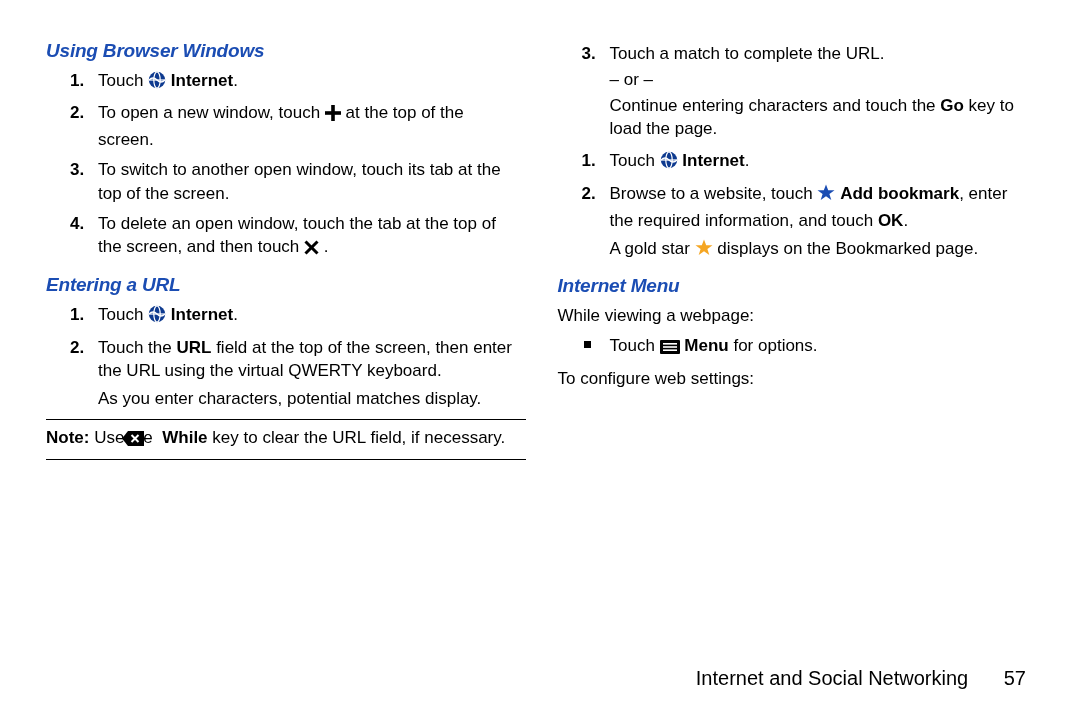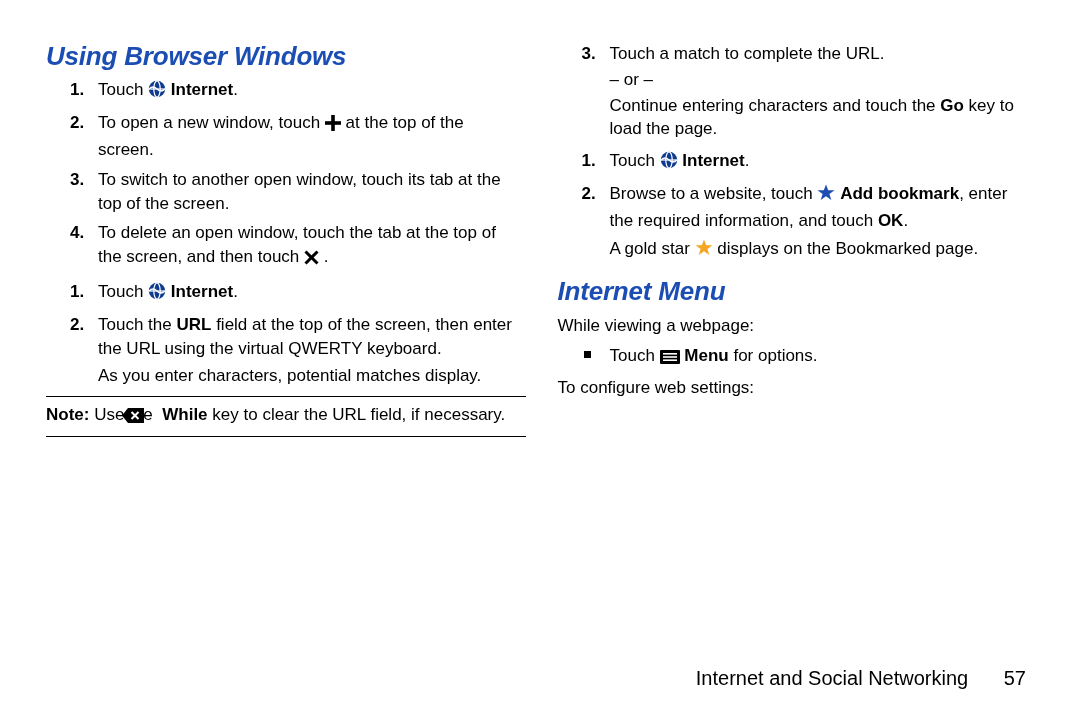--- a/index.html
+++ b/index.html
@@ -21,21 +21,21 @@
     height: 720px;
     position: relative;
   }
   .columns {
     column-count: 2;
     column-gap: 32px;
     column-fill: auto;
     height: 580px;
   }
   h2 {
-    font-size: 26px;
+    font-size: 19px;
     font-weight: 700;
     font-style: italic;
     color: #1b4db3;
     margin: 0 0 4px 0;
     break-after: avoid;
     letter-spacing: -0.2px;
   }
   h2.tight-top { margin-top: 0; }
   h2.mt { margin-top: 10px; }
   p { margin: 0 0 6px 0; }
@@ -126,20 +126,21 @@
       </li>
       <li>To switch to another open window, touch its tab at the top of the screen.</li>
       <li>
         <span>To delete an open window, touch the tab at the top of the screen, and then touch </span><span class="icon"><svg width="15" height="15" viewBox="0 0 15 15">
               <line x1="1.5" y1="1.5" x2="13.5" y2="13.5" stroke="#000" stroke-width="3"></line>
               <line x1="13.5" y1="1.5" x2="1.5" y2="13.5" stroke="#000" stroke-width="3"></line>
             </svg></span><span> .</span>
       </li>
     </ol>
 
+    <h2 class="mt">Entering a URL</h2>
     <ol>
       <li>
         <span>Touch </span><span class="icon"><svg width="18" height="18" viewBox="0 0 18 18">
               <circle cx="9" cy="9" r="8.2" fill="#0e3a8f"></circle>
               <path d="M1 9 Q5 5 9 9 Q13 13 17 9" stroke="#fff" stroke-width="1.2" fill="none"></path>
               <ellipse cx="9" cy="9" rx="3.2" ry="8.2" fill="none" stroke="#fff" stroke-width="1.2"></ellipse>
               <line x1="1" y1="9" x2="17" y2="9" stroke="#fff" stroke-width="1.2"></line>
             </svg></span> <span class="bold">Internet</span><span>.</span>
       </li>
       <li>

